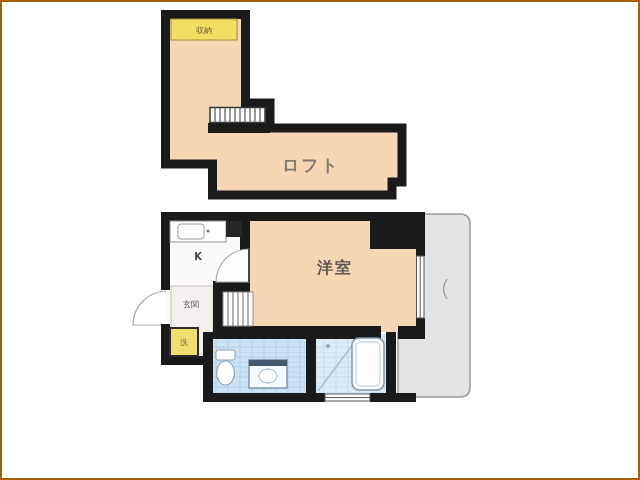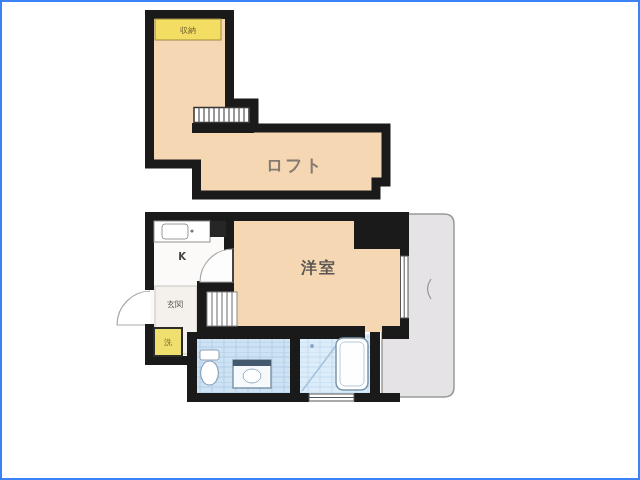--- a/index.html
+++ b/index.html
@@ -1,19 +1,20 @@
 <!DOCTYPE html>
 <html><head>
 <meta charset="utf-8">
 <style>
   html,body{margin:0;padding:0;background:#fff;}
   .stage{
     position:relative;width:640px;height:480px;background:#ffffff;
-    box-sizing:border-box;border:2px solid #3b82f6;
+    box-sizing:border-box;border:2px solid #a16207;
     font-family:"DejaVu Sans",sans-serif;
+    padding-left:16px;
   }
   svg{display:block;}
   text{font-family:"DejaVu Sans",sans-serif;}
   .room-label{fill:#5a5550;font-weight:bold;letter-spacing:2px;}
   .loft-label{fill:#847a6f;font-weight:bold;letter-spacing:2px;}
   .small-label{fill:#44423e;}
   .yellow-label{fill:#6a5f2c;}
 </style>
 </head>
 <body>

